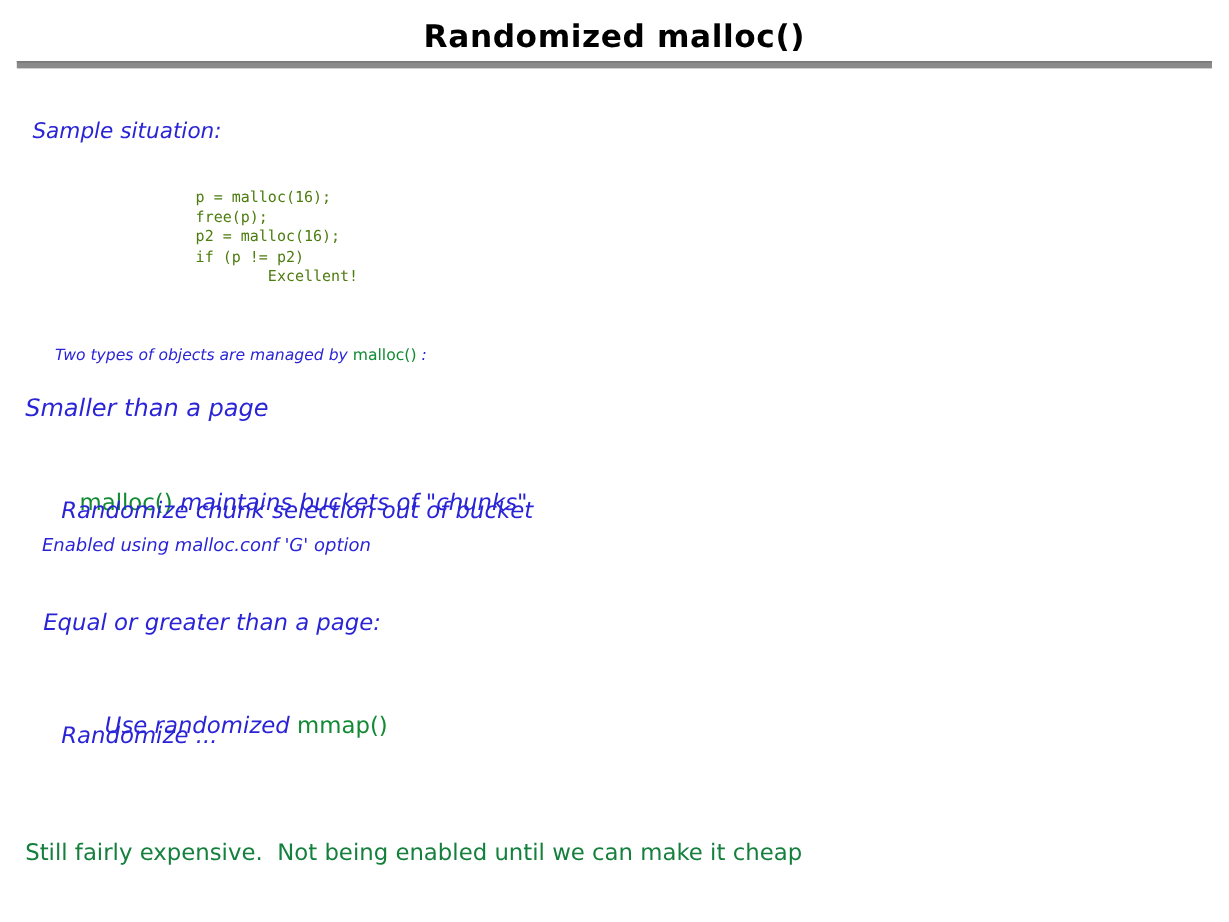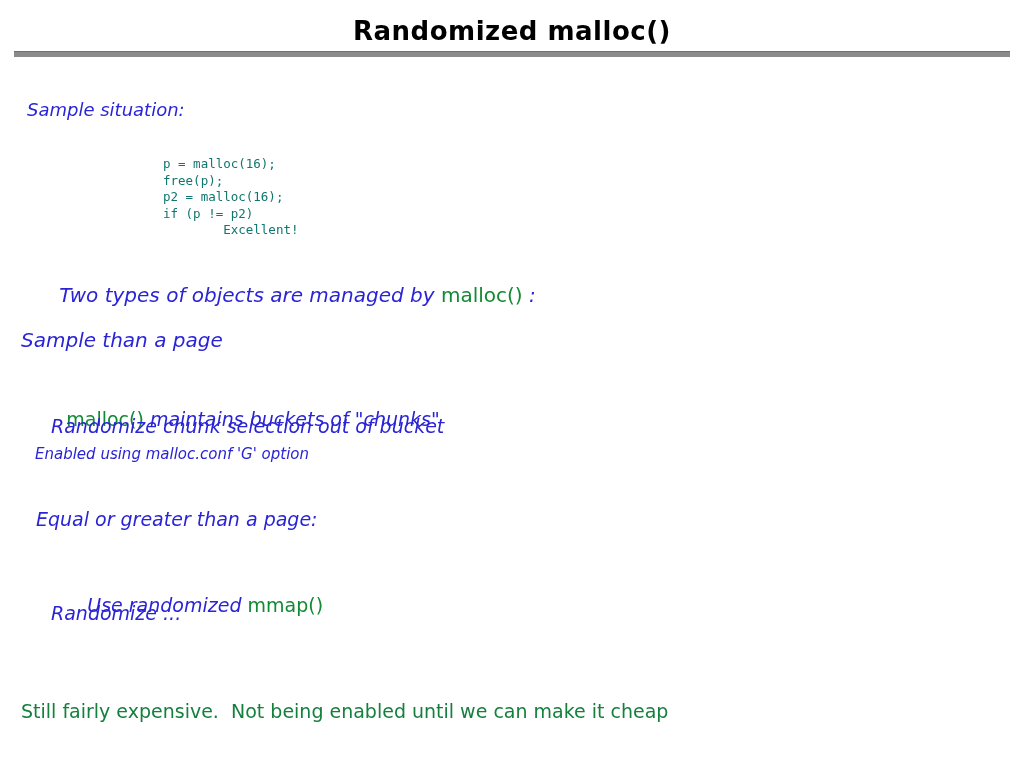--- a/index.html
+++ b/index.html
@@ -62,28 +62,28 @@
     left: 27px;
     font-size: 18px;
   }
   .code {
     position: absolute;
     top: 70px;
     left: 163px;
     font-family: "DejaVu Sans Mono", monospace;
     font-size: 12.5px;
     line-height: 1.32;
-    color: #0f766e;
+    color: #4d7c0f;
     white-space: pre;
   }
   .l-twotypes {
     position: absolute;
-    top: 175px;
+    top: 189px;
     left: 21px;
-    font-size: 20px;
+    font-size: 13px;
   }
   .l-smaller {
     position: absolute;
     top: 243px;
     left: 21px;
     font-size: 20px;
   }
   .l-buckets {
     position: absolute;
     top: 301px;
@@ -143,21 +143,21 @@
     <div class="code">p = malloc(16);
 free(p);
 p2 = malloc(16);
 if (p != p2)
         Excellent!</div>
 
     <div class="line l-twotypes">
       <span class="blue">Two types of objects are managed by </span><span class="green">malloc()</span><span class="blue"> :</span>
     </div>
 
-    <div class="line blue l-smaller">Sample than a page</div>
+    <div class="line blue l-smaller">Smaller than a page</div>
 
     <div class="line l-buckets">
       <span class="green">malloc()</span><span class="blue"> maintains buckets of "chunks"</span>
     </div>
 
     <div class="line blue l-randomize">Randomize chunk selection out of bucket</div>
 
     <div class="line blue l-enabled">Enabled using malloc.conf 'G' option</div>
 
     <div class="line blue l-equal">Equal or greater than a page:</div>

